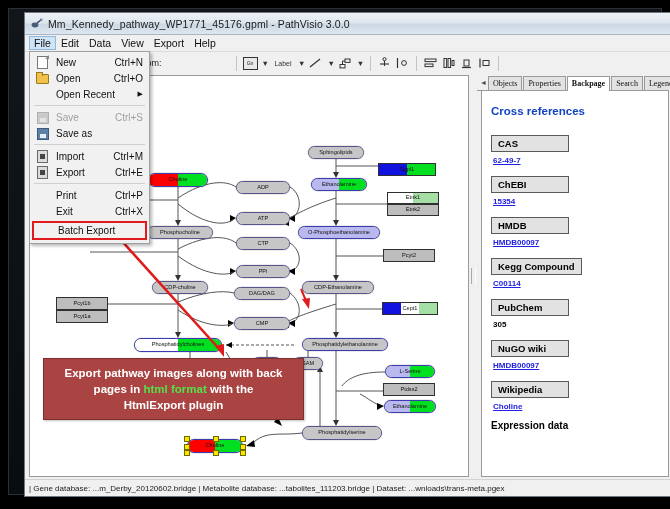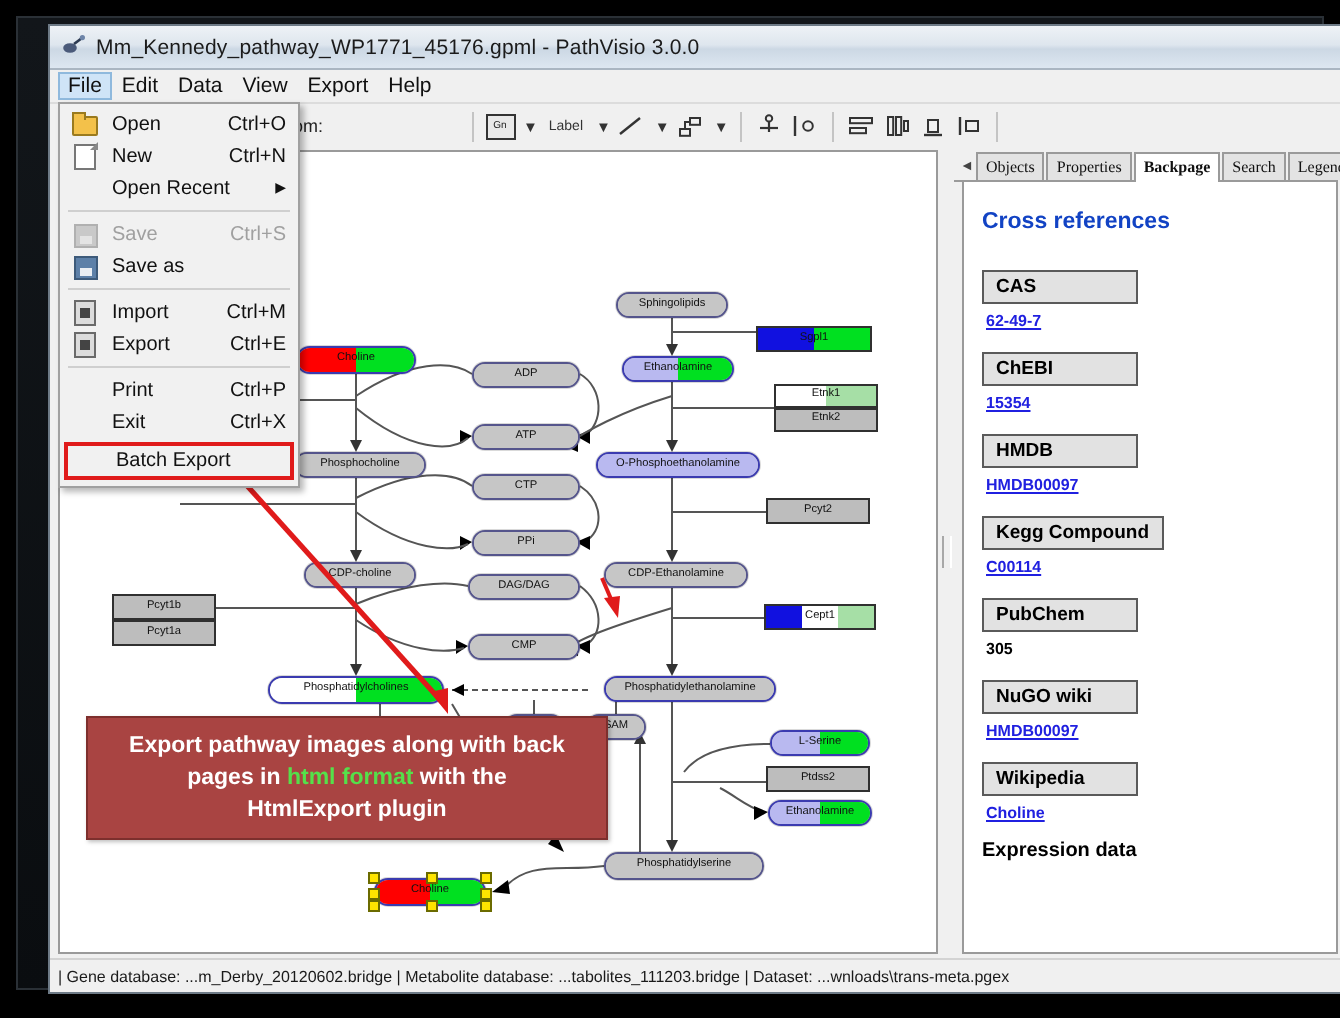--- a/index.html
+++ b/index.html
@@ -637,31 +637,31 @@
       </div>
     </div>
 
     <div class="statusbar">
       <span class="status-text">| Gene database: ...m_Derby_20120602.bridge | Metabolite database: ...tabolites_111203.bridge | Dataset: ...wnloads\trans-meta.pgex</span>
     </div>
 
     <div id="filemenu">
       <div class="mi">
         <span class="micon">
+            <i class="ic-doc"></i>
+          </span>
+        <span>New</span>
+        <span class="accel">Ctrl+N</span>
+      </div>
+      <div class="mi">
+        <span class="micon">
             <i class="ic-folder"></i>
           </span>
         <span>Open</span>
         <span class="accel">Ctrl+O</span>
-      </div>
-      <div class="mi">
-        <span class="micon">
-            <i class="ic-doc"></i>
-          </span>
-        <span>New</span>
-        <span class="accel">Ctrl+N</span>
       </div>
       <div class="mi">
         <span>Open Recent</span>
         <span class="sub">▶</span>
       </div>
       <div class="mi-sep"></div>
       <div class="mi disabled">
         <span class="micon">
             <i class="ic-save dis"></i>
           </span>

